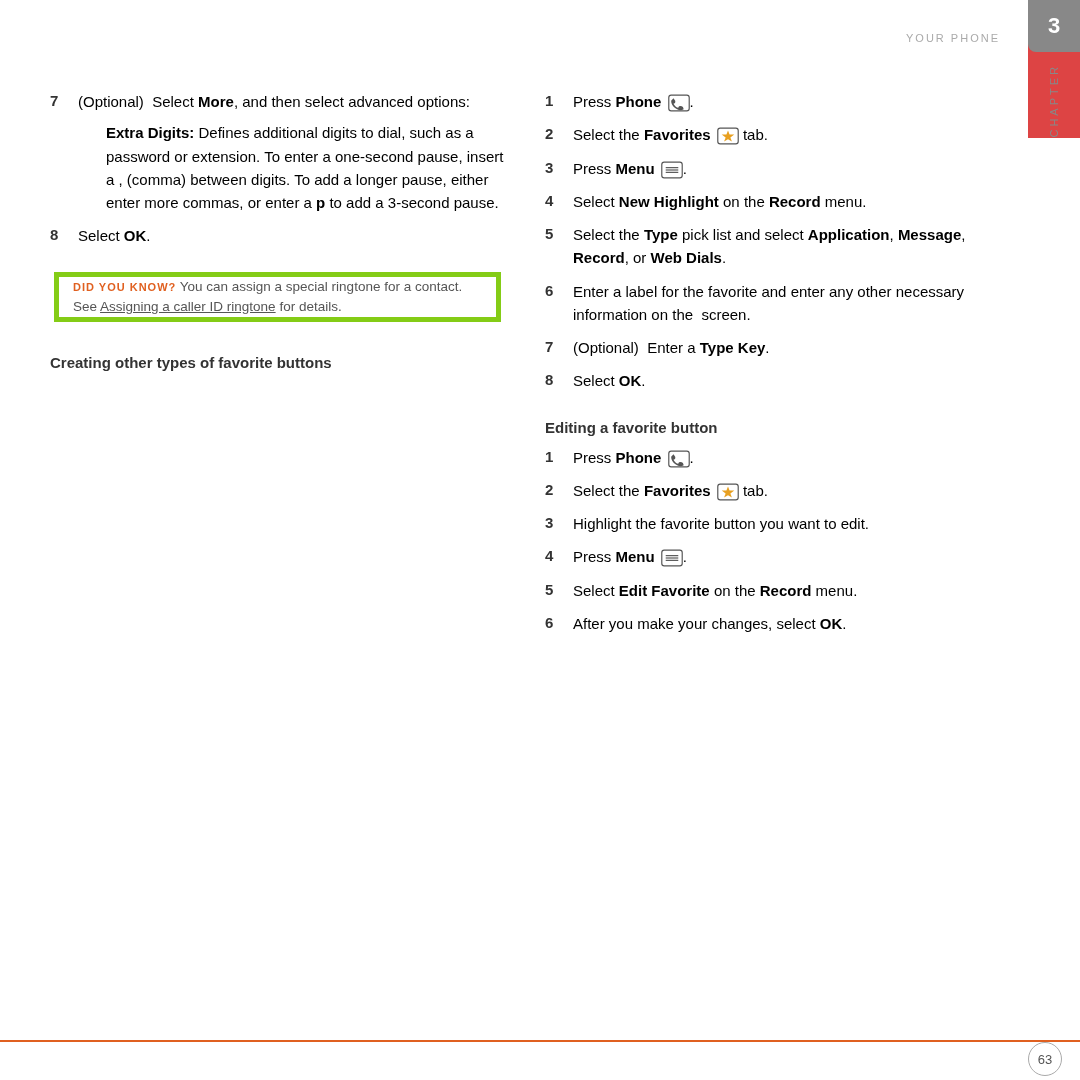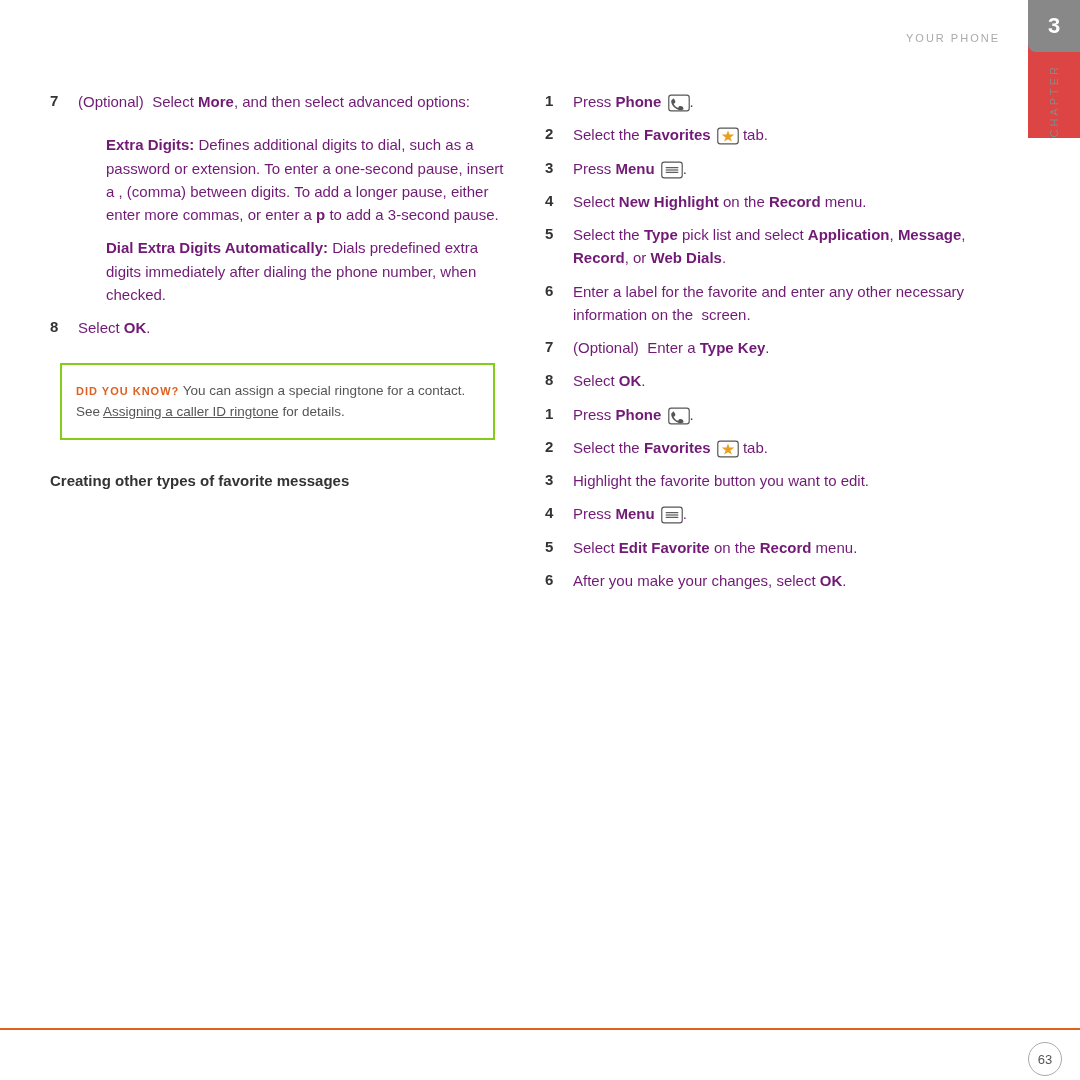--- a/index.html
+++ b/index.html
@@ -101,32 +101,32 @@
       font-weight: bold;
       color: #333;
       min-width: 16px;
       padding-top: 0;
     }
 
     .item-content {
       flex: 1;
       font-size: 15px;
       line-height: 1.55;
-      color: #701a75;
+      color: #000000;
     }
 
     .item-content strong, b {
       font-weight: bold;
     }
 
     
     .did-you-know {
-      border: 2px solid #84cc16;
-      padding: 16px 14px;
-      margin: 14px 10px;
+      border: 5px solid #84cc16;
+      padding: 0 14px;
+      margin: 14px 4px;
       font-size: 13.5px;
       line-height: 1.5;
       color: #555;
     }
 
     .dyk-label {
       color: #e06020;
       font-weight: bold;
       font-size: 11px;
       letter-spacing: 1px;
@@ -146,21 +146,21 @@
       margin-top: 18px;
       margin-bottom: 10px;
     }
 
     
     .bottom-bar {
       position: absolute;
       bottom: 0;
       left: 0;
       right: 0;
-      height: 52px;
+      height: 40px;
       border-top: 2px solid #e06020;
       display: flex;
       align-items: center;
       justify-content: flex-end;
       padding-right: 20px;
     }
 
     .page-number {
       width: 34px;
       height: 34px;
@@ -199,21 +199,21 @@
       vertical-align: middle;
       display: inline-block;
       margin-left: 2px;
     }
 
     .left-col .numbered-item .item-content {
       font-size: 15px;
     }
 
     .subtext {
-      margin-top: 20px;
+      margin-top: 8px;
       margin-left: 28px;
       font-size: 15px;
       line-height: 1.55;
     }
 
     .subtext-bold {
       font-weight: bold;
     }
   </style>
 </head>
@@ -233,41 +233,37 @@
     <div class="numbered-item">
       <span class="item-number">7</span>
       <div class="item-content">
         (Optional)&nbsp; Select <strong>More</strong>, and then select advanced options:
 
         <div class="subtext">
           <span class="subtext-bold">Extra Digits:</span>
           Defines additional digits to dial, such as a password or extension. To enter a one-second pause, insert a , (comma) between digits. To add a longer pause, either enter more commas, or enter a <strong>p</strong> to add a 3-second pause.
         </div>
 
-        <div class="subtext" style="margin-top:10px;">
-          <span class="subtext-bold">Dial Extra Digits Automatically:</span>
-          Dials predefined extra digits immediately after dialing the phone number, when checked.
-        </div>
       </div>
     </div>
 
     <div class="numbered-item">
       <span class="item-number">8</span>
       <div class="item-content">
         Select <strong>OK</strong>.
       </div>
     </div>
 
     <div class="did-you-know">
       <span class="dyk-label">DID YOU KNOW?</span>
       <span> You can assign a special ringtone for a contact. See <a class="dyk-link">Assigning a caller ID ringtone</a> for details.</span>
     </div>
 
     <div class="section-heading">
-      Creating other types of favorite messages
+      Creating other types of favorite buttons
     </div>
 
 
   </div>
 
   <div class="right-col">
 
     <div class="numbered-item">
       <span class="item-number">1</span>
       <div class="item-content">
@@ -331,20 +327,23 @@
       </div>
     </div>
 
     <div class="numbered-item">
       <span class="item-number">8</span>
       <div class="item-content">
         Select <strong>OK</strong>.
       </div>
     </div>
 
+    <div class="section-heading" style="margin-top:16px;">
+      Editing a favorite button
+    </div>
 
     <div class="numbered-item">
       <span class="item-number">1</span>
       <div class="item-content">
         Press <strong>Phone</strong>
         <svg class="phone-icon" viewBox="0 0 28 22" xmlns="http://www.w3.org/2000/svg">
           <rect x="1" y="1" width="26" height="20" rx="3" ry="3" fill="none" stroke="#555" stroke-width="1.5"></rect>
           <path d="M7 5 Q10 8 9 11 L7 12 Q10 17 13 17 L14 15 Q17 14 19 16 L20 19 Q15 22 10 18 Q4 14 4 8 Z" fill="#555"></path>
         </svg>.
       </div>

